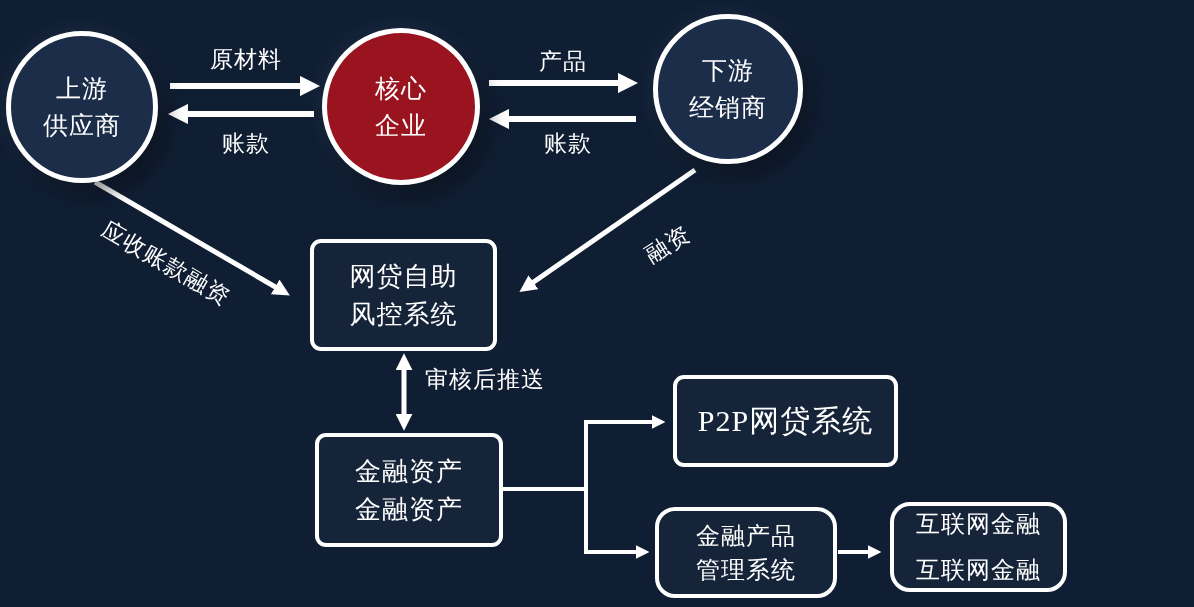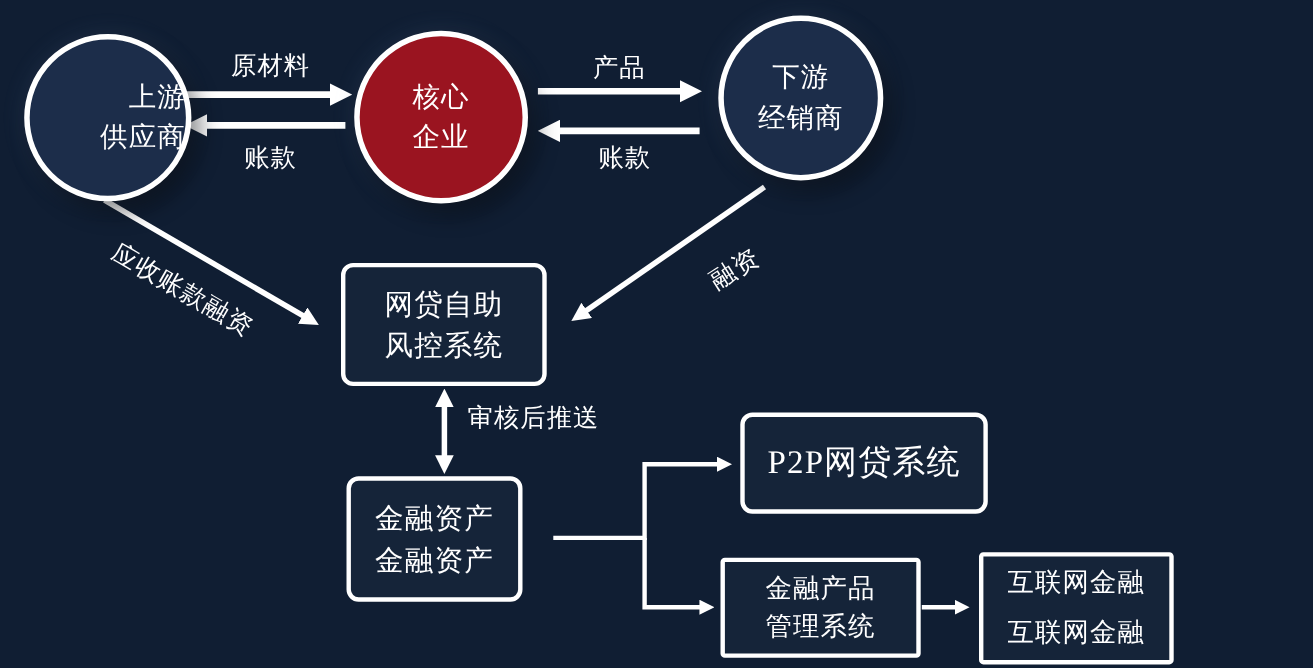--- a/index.html
+++ b/index.html
@@ -27,21 +27,21 @@
 
   .box {
     position: absolute; z-index: 2;
     border: 4px solid #fff; border-radius: 11px;
     display: flex; flex-direction: column; align-items: center; justify-content: center;
     color: var(--text, #fff);
     font-size: 26px; line-height: 38px; letter-spacing: 1px;
     background: var(--box-fill, #152439);
     box-sizing: border-box; text-align: center;
   }
-  .box.small { border-radius: 4px; font-size: 24px; line-height: 34px; }
+  .box.small { border-radius: 20px; font-size: 24px; line-height: 34px; }
 
   .edge-label {
     position: absolute; z-index: 3;
     color: var(--text, #fff);
     font-size: 23px; letter-spacing: 1px;
     text-align: center; white-space: nowrap;
   }
 </style>
 </head>
 <body>
@@ -59,55 +59,55 @@
     <path d="M489 83 H630" stroke="#fff" stroke-width="6" fill="none" marker-end="url(#ah)"></path>
     <path d="M636 119 H497" stroke="#fff" stroke-width="6" fill="none" marker-end="url(#ah)"></path>
     <path d="M95 182 L284 292" stroke="#fff" stroke-width="5" fill="none" marker-end="url(#ah)"></path>
     <path d="M695 170 L525 288" stroke="#fff" stroke-width="5" fill="none" marker-end="url(#ah)"></path>
     <path d="M404 360 V424" stroke="#fff" stroke-width="5" fill="none" marker-start="url(#ah)" marker-end="url(#ah)"></path>
     <path d="M503 489 H586 V422 H660" stroke="#fff" stroke-width="4" fill="none" marker-end="url(#ah)"></path>
     <path d="M586 489 V552 H644" stroke="#fff" stroke-width="4" fill="none" marker-end="url(#ah)"></path>
     <path d="M838 552 H876" stroke="#fff" stroke-width="4" fill="none" marker-end="url(#ah)"></path>
   </svg>
 
-  <div class="circle" style="left:22px; top:31px; width:152px; height:152px;align-items:flex-end;">
+  <div class="circle" style="left:6px; top:31px; width:152px; height:152px;">
     <span>上游</span>
     <span>供应商</span>
   </div>
 
   <div class="circle core" style="left:322px; top:28px; width:158px; height:157px;">
     <span>核心</span>
     <span>企业</span>
   </div>
 
   <div class="circle" style="left:653px; top:14px; width:150px; height:150px;">
     <span>下游</span>
     <span>经销商</span>
   </div>
 
   <div class="box" style="left:310px; top:239px; width:187px; height:112px;">
     <span>网贷自助</span>
     <span>风控系统</span>
   </div>
 
-  <div class="box" style="left:315px; top:433px; width:160px; height:114px;">
+  <div class="box" style="left:315px; top:433px; width:188px; height:114px;">
     <span>金融资产</span>
     <span>金融资产</span>
   </div>
 
   <div class="box" style="left:673px; top:375px; width:225px; height:92px; font-size:30px;font-family:Liberation Serif, serif;">
     <span>P2P网贷系统</span>
   </div>
 
   <div class="box small" style="left:655px; top:507px; width:182px; height:91px;">
     <span>金融产品</span>
     <span>管理系统</span>
   </div>
 
-  <div class="box small" style="left:890px; top:502px; width:177px; height:102px;gap:12px;">
+  <div class="box small" style="left:890px; top:502px; width:177px; height:90px;gap:12px;">
     <span>互联网金融</span>
     <span>互联网金融</span>
   </div>
 
   <div class="edge-label" style="left:196px; top:44px; width:100px;">原材料</div>
   <div class="edge-label" style="left:196px; top:128px; width:100px;">账款</div>
   <div class="edge-label" style="left:513px; top:46px; width:100px;">产品</div>
   <div class="edge-label" style="left:518px; top:128px; width:100px;">账款</div>
   <div class="edge-label" style="left:86px; top:248px; width:160px; transform:rotate(30deg);">应收账款融资</div>
   <div class="edge-label" style="left:638px; top:229px; width:60px; transform:rotate(-32deg);">融资</div>

